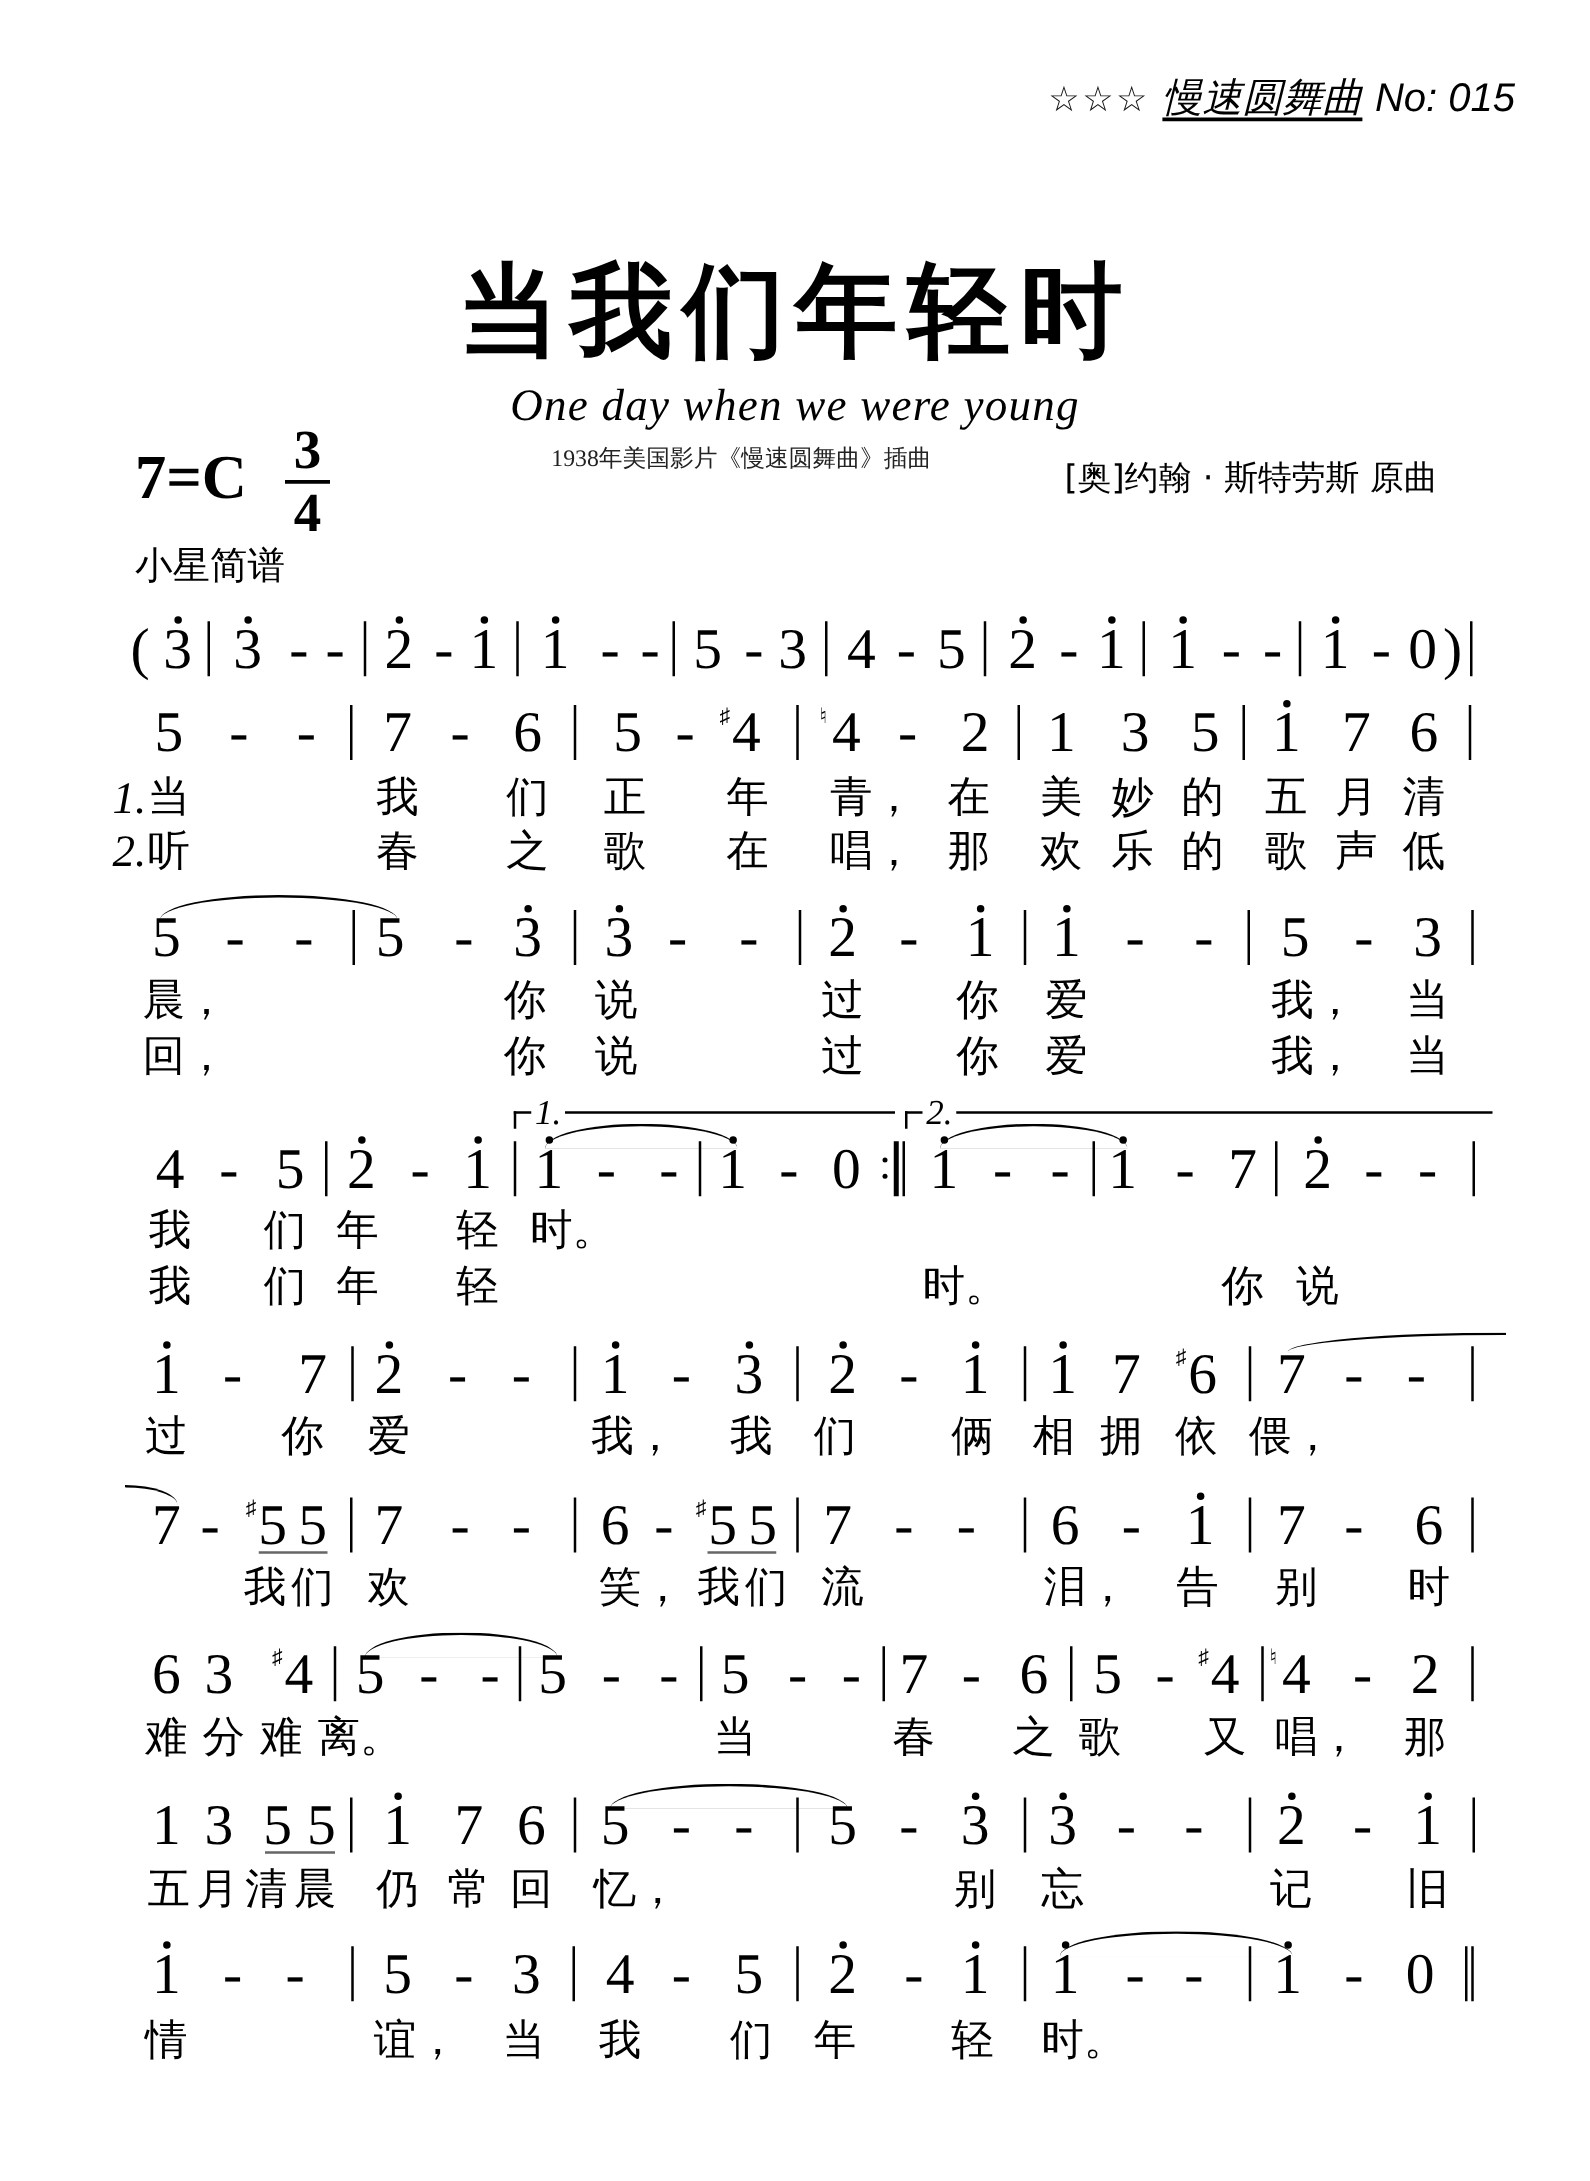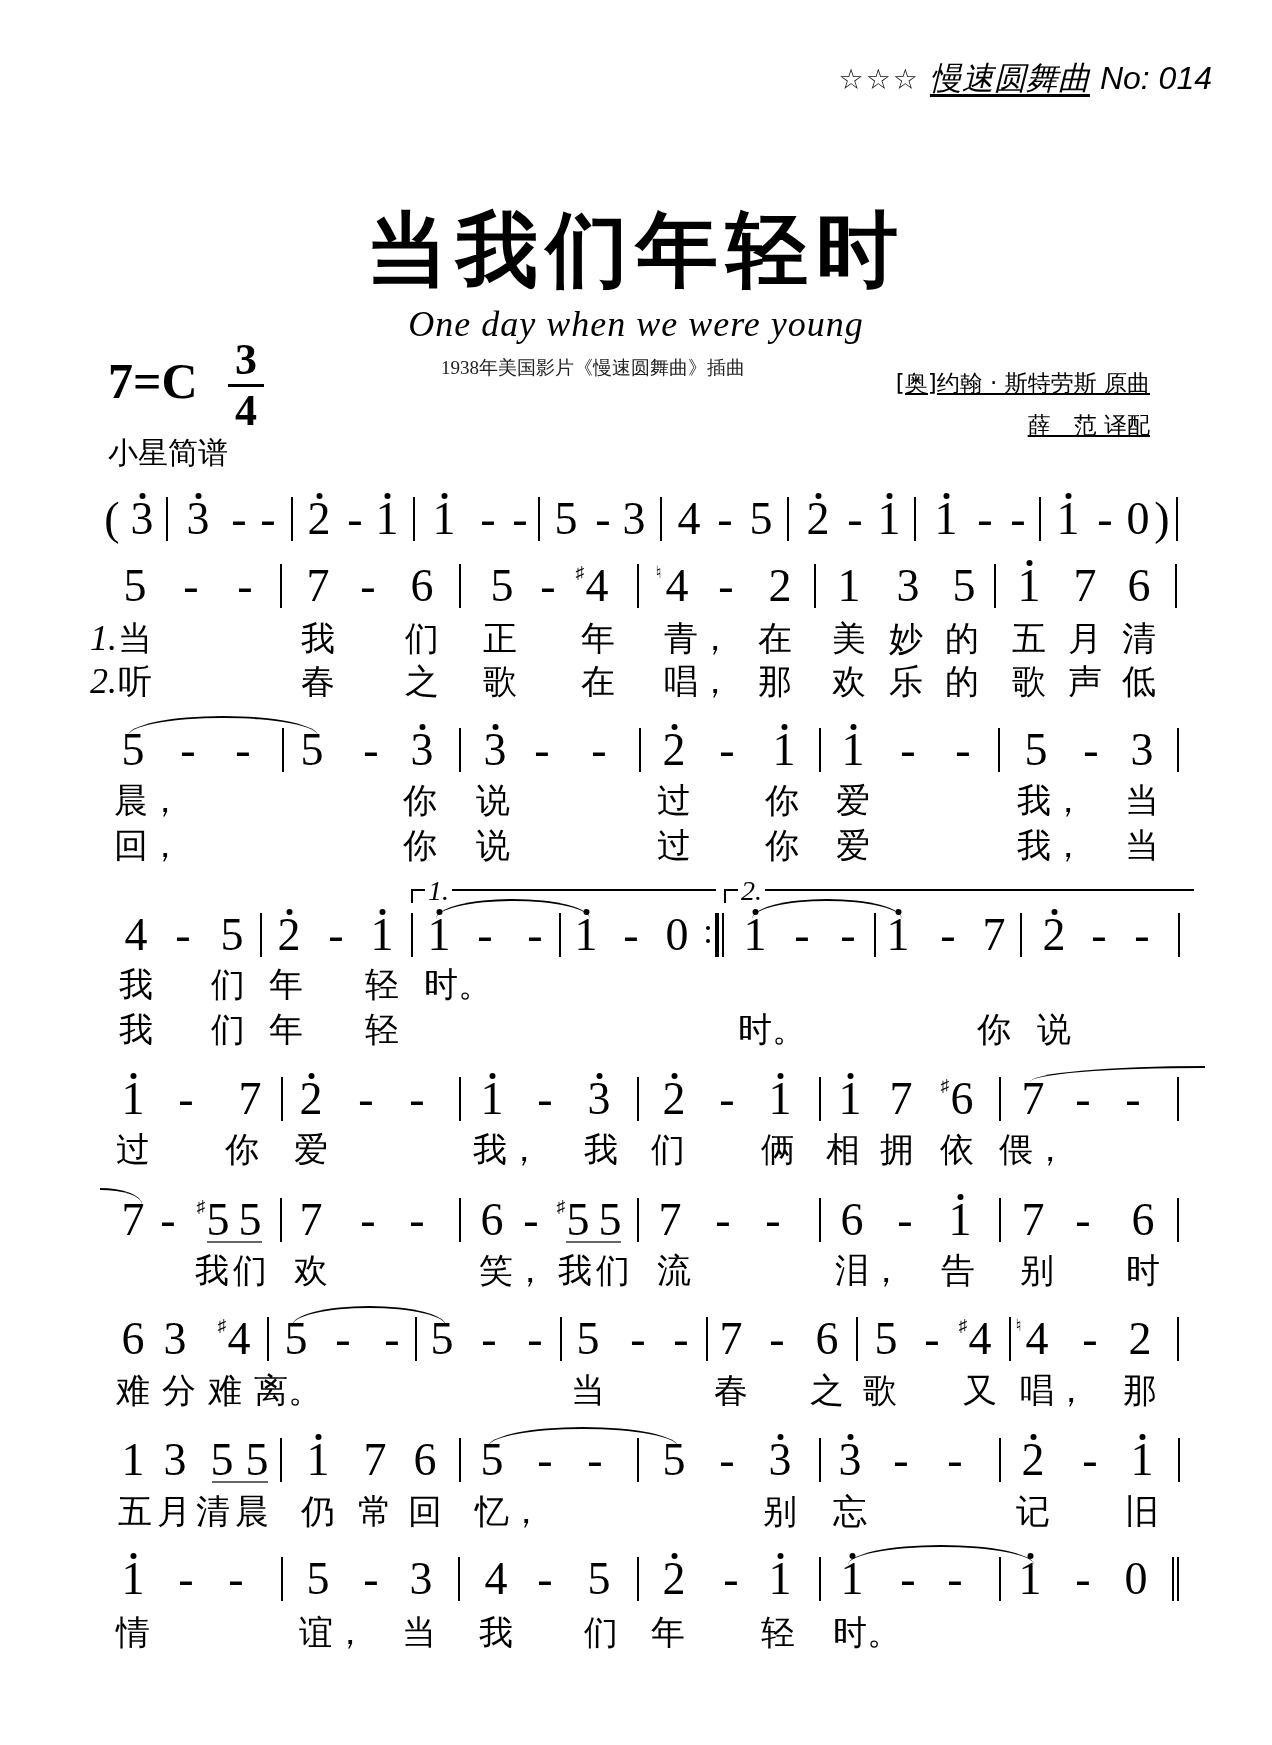--- a/index.html
+++ b/index.html
@@ -11,21 +11,21 @@
 
   #title { position: absolute; left: 0; width: 1272px; top: 202px; text-align: center; font-family: "DejaVu Sans", sans-serif; font-weight: bold; font-size: 82px; line-height: 96px; letter-spacing: 8px; }
   #subtitle { position: absolute; left: 0; width: 1272px; top: 304px; text-align: center; font-family: "Liberation Serif", serif; font-style: italic; font-size: 36px; line-height: 40px; letter-spacing: 1px; }
 
   #key { position: absolute; left: 108px; top: 352px; font-family: "Liberation Serif", serif; font-weight: bold; font-size: 50px; line-height: 58px; white-space: nowrap; }
   #timesig { position: absolute; left: 228px; top: 338px; width: 36px; text-align: center; font-family: "Liberation Serif", serif; font-weight: bold; font-size: 44px; line-height: 44px; }
   #timesig .line { height: 3px; background: #000; margin: 2px 0 2px 0; }
 
   #tempo { position: absolute; left: 108px; top: 434px; font-family: "DejaVu Sans", sans-serif; font-size: 30px; line-height: 38px; white-space: nowrap; }
   #source { position: absolute; left: 441px; top: 356px; font-family: "Liberation Serif", serif; font-size: 19px; line-height: 24px; color: #222; white-space: nowrap; }
-  #credits { position: absolute; right: 122px; top: 362px; text-align: right; font-family: "DejaVu Sans", sans-serif; font-size: 23px; line-height: 42px; white-space: nowrap; text-decoration: underline; }
+  #credits { position: absolute; right: 122px; top: 362px; text-align: right; font-family: "DejaVu Sans", sans-serif; font-size: 27px; line-height: 42px; white-space: nowrap; }
 
   .row { position: absolute; left: 0; width: 1272px; height: 0; }
   .tok { position: absolute; top: 0; transform: translate(-50%, -50%); font-family: "Liberation Serif", serif; font-size: 46px; line-height: 46px; height: 46px; white-space: nowrap; }
   .tok .dot { position: absolute; left: 50%; top: -3px; width: 6px; height: 6px; margin-left: -3px; border-radius: 50%; background: #000; }
   .tok .acc { position: absolute; left: -10px; top: 1px; font-size: 17px; line-height: 17px; }
   .bar { position: absolute; top: -22px; width: 2px; height: 44px; margin-left: -1px; background: #000; }
   .bar.repeat-end { width: 4px; margin-left: -2px; }
   .bar.repeat-end::before { content: ""; position: absolute; left: 7px; top: 0; width: 2px; height: 44px; background: #000; }
   .bar.repeat-end::after { content: ""; position: absolute; left: -9px; top: 13px; width: 4px; height: 4px; border-radius: 50%; background: #000; box-shadow: 0 13px 0 #000; }
   .bar.final::before { content: ""; position: absolute; left: 5px; top: 0; width: 2px; height: 44px; background: #000; }
@@ -40,38 +40,37 @@
   .lyr { position: absolute; transform: translate(-50%, -50%); font-family: "DejaVu Sans", sans-serif; font-size: 34px; line-height: 40px; white-space: nowrap; }
   .lyr .p { position: absolute; left: 100%; top: 0; }
   .vlabel { position: absolute; transform: translate(-100%, -50%); font-family: "Liberation Serif", serif; font-style: italic; font-size: 36px; line-height: 40px; }
 </style>
 </head>
 <body>
 
 <div id="page">
 
   <div id="hdr">
-    <span class="stars">☆☆☆</span><span class="brand">慢速圆舞曲</span><span>No: 014</span>
+    <span class="stars">☆☆☆</span><span class="brand">慢速圆舞曲</span><span>No: 015</span>
   </div>
 
   <div id="title">当我们年轻时</div>
   <div id="subtitle">One day when we were young</div>
 
   <div id="key">7=C</div>
   <div id="timesig">
     <div>3</div>
     <div class="line"></div>
     <div>4</div>
   </div>
   <div id="tempo">小星简谱</div>
 
   <div id="source">1938年美国影片《慢速圆舞曲》插曲</div>
   <div id="credits">
     <div>[奥]约翰 · 斯特劳斯 原曲</div>
-    <div>薛　范 译配</div>
   </div>
 
 <div class="row" style="top: 519px;">
       <div class="tok" style="left: 112px;"><span class="d">(</span></div>
       <div class="tok" style="left: 142px;"><span class="d">3</span><span class="dot"></span></div>
       <div class="bar bar" style="left: 167px;"></div>
       <div class="tok" style="left: 198px;"><span class="d">3</span><span class="dot"></span></div>
       <div class="tok" style="left: 239px;"><span class="d">-</span></div>
       <div class="tok" style="left: 268px;"><span class="d">-</span></div>
       <div class="bar bar" style="left: 292px;"></div>

